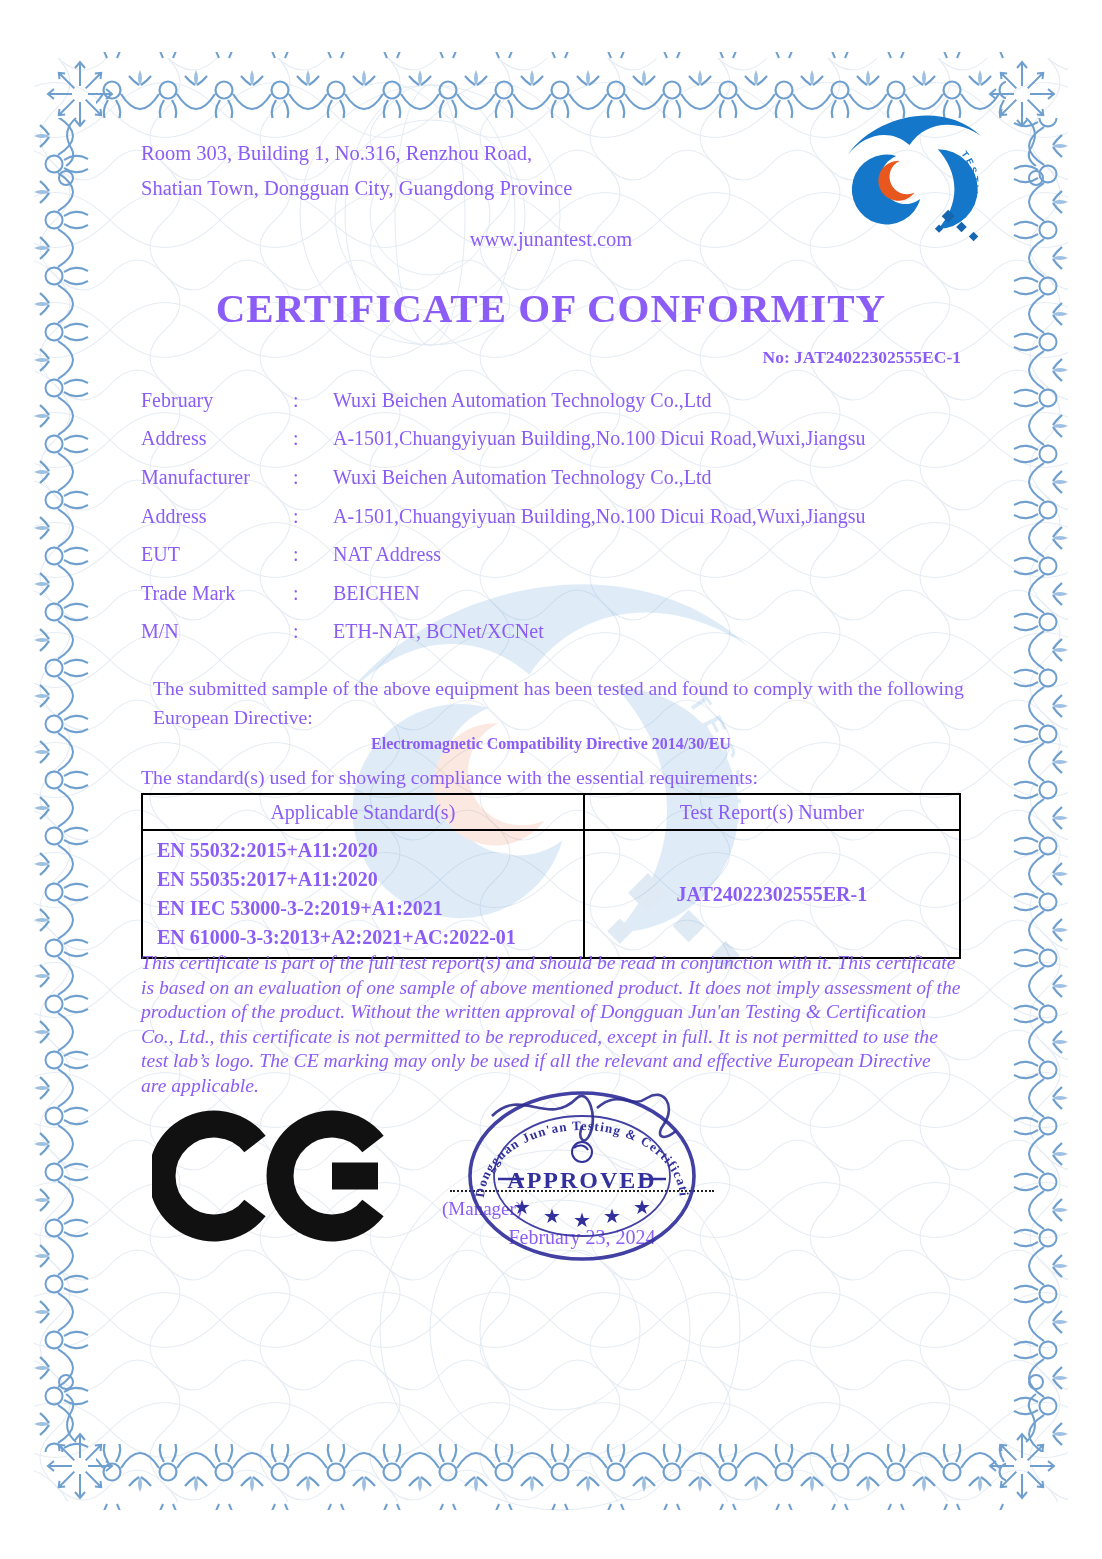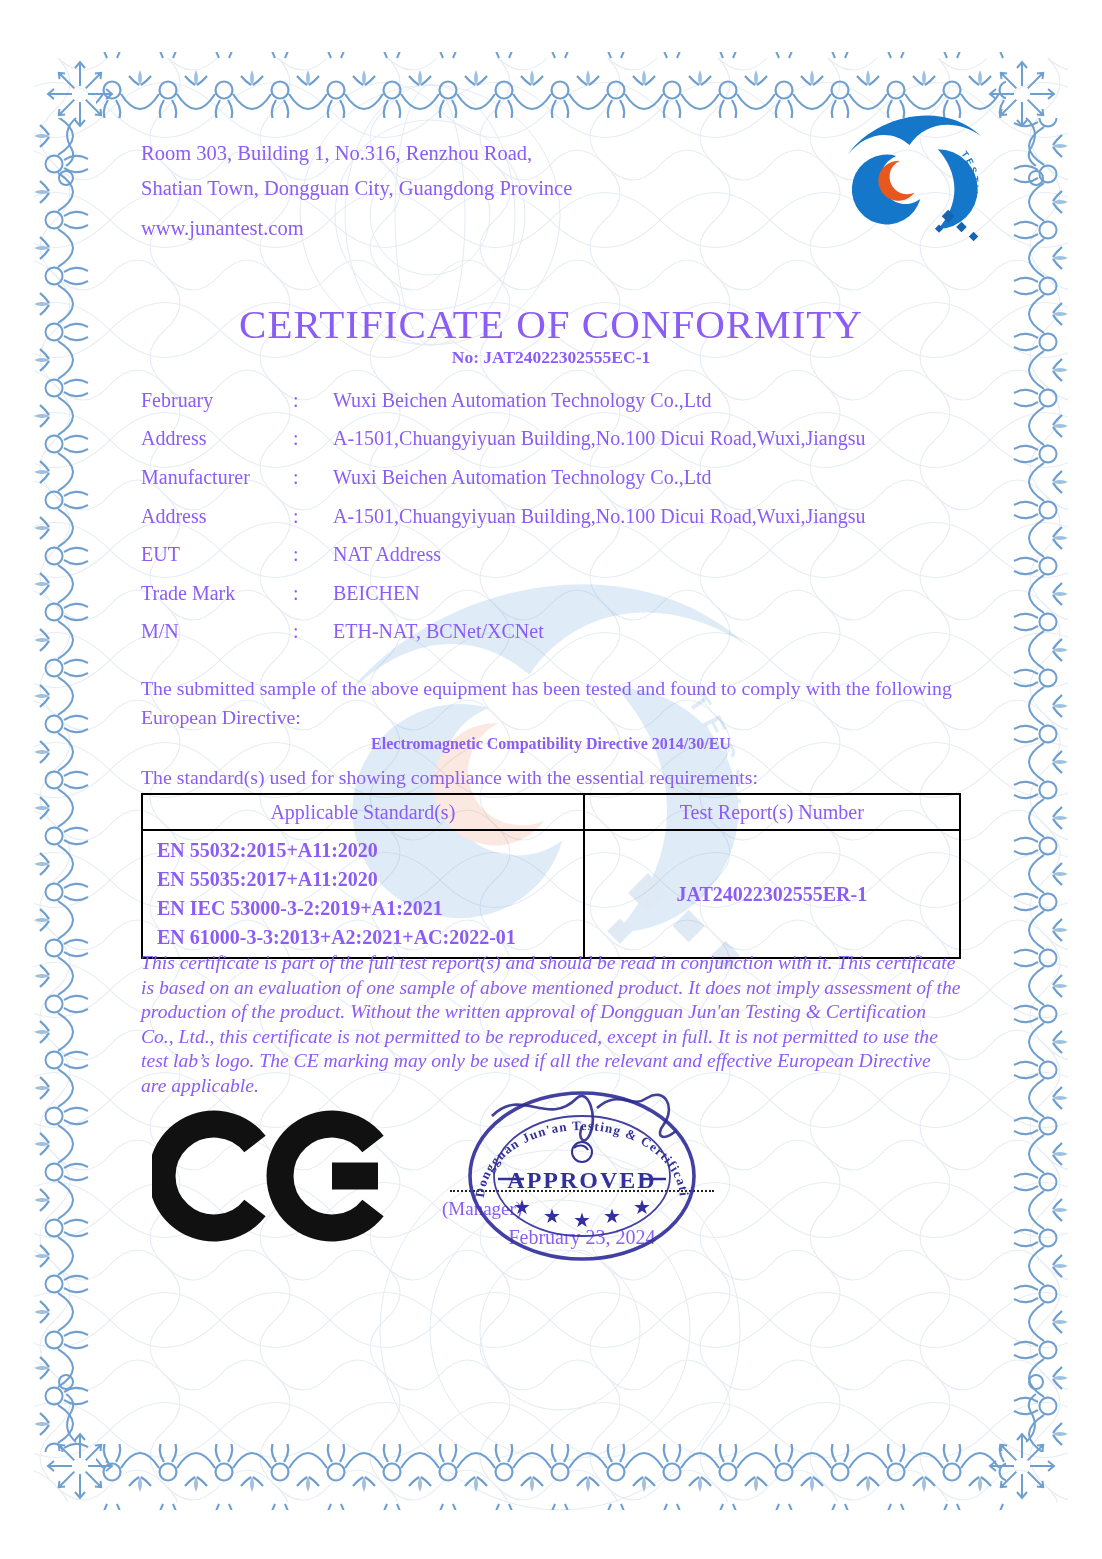--- a/index.html
+++ b/index.html
@@ -1,29 +1,29 @@
 <!DOCTYPE html>
 <html><head>
 <meta charset="utf-8">
 <style>
   html,body{margin:0;padding:0;background:#ffffff;}
   .page{position:relative;width:1102px;height:1559px;background:#ffffff;overflow:hidden;
         font-family:"Liberation Serif",serif;color:#8b5cf6;}
   .bg{position:absolute;left:0;top:0;width:1102px;height:1559px;}
   .blk{position:absolute;left:141px;width:820px;}
   .hdr{top:136px;font-size:20.5px;line-height:35px;}
-  .hdr .site{margin-top:5px;}
-  .title{top:300px;text-align:center;font-size:41px;font-weight:normal;letter-spacing:1px;}
-  .certno{top:347px;text-align:center;font-size:17.5px;font-weight:bold;}
+  .hdr .site{margin-top:16px;text-align:center;}
+  .title{top:284px;text-align:center;font-size:41px;font-weight:bold;letter-spacing:1px;}
+  .certno{top:347px;text-align:right;font-size:17.5px;font-weight:bold;}
   .fields{top:381px;}
   .frow{display:flex;height:38.6px;align-items:center;font-size:20px;}
   .frow .lab{width:152px;}
   .frow .col{width:40px;}
   .frow .val{flex:1;}
-  .stmt{top:674px;font-size:19.8px;line-height:29px;}
+  .stmt{top:674px;font-size:19.8px;line-height:29px;margin-left:12px;}
   .directive{top:735px;text-align:center;font-size:16px;font-weight:bold;}
   .stdintro{top:766px;font-size:19.8px;}
   .tblwrap{top:793px;}
   table.std{width:100%;border-collapse:collapse;border:2px solid #000;padding-left:20px;}
   table.std th{border:2px solid #000;font-weight:normal;font-size:20px;height:32px;text-align:center;}
   table.std td{border:2px solid #000;vertical-align:middle;}
   td.stds{width:54%;padding:5px 4px 5px 14px;}
   td.stds div{font-weight:bold;font-size:20px;line-height:29px;}
   td.rpt{text-align:center;font-weight:bold;font-size:20px;}
   .disc{top:951px;font-size:19.6px;line-height:24.5px;font-style:italic;}

